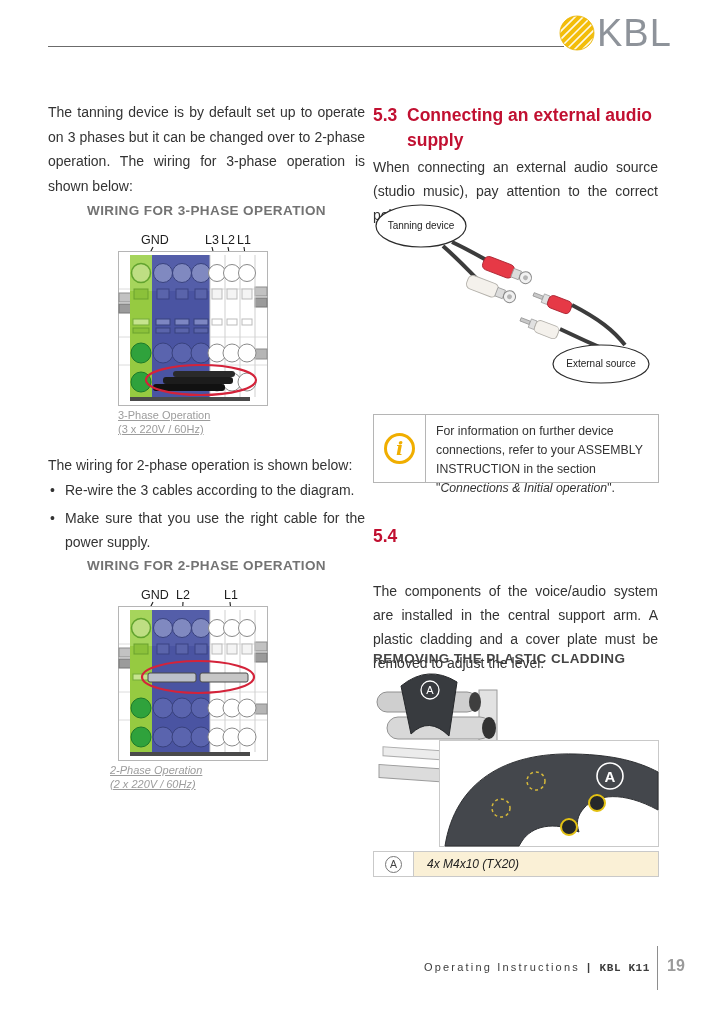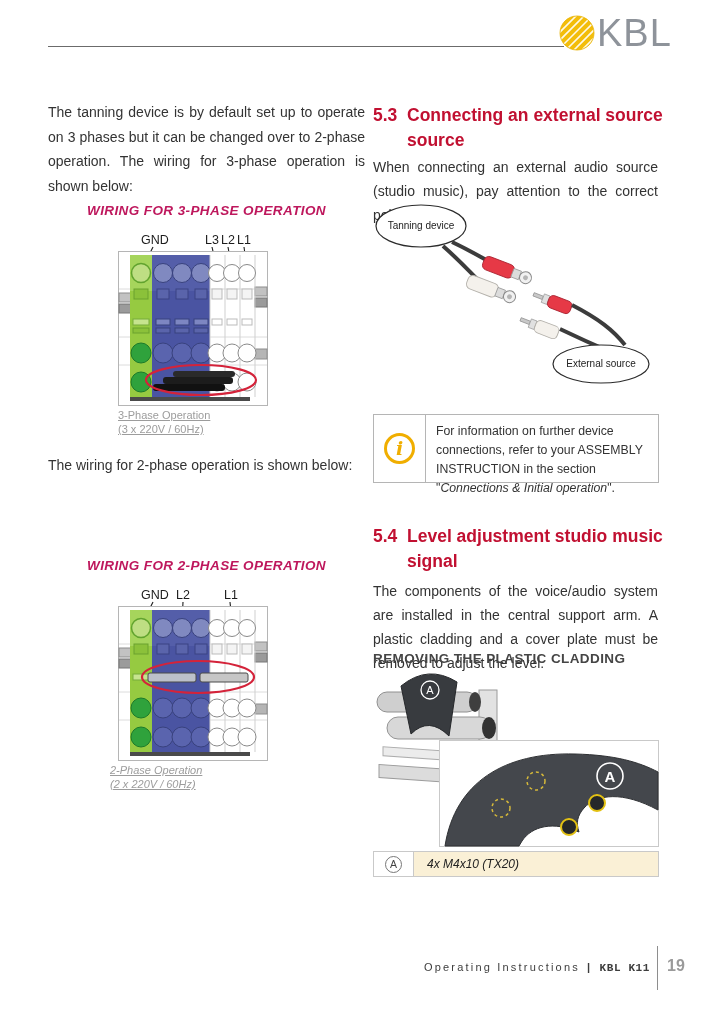--- a/index.html
+++ b/index.html
@@ -8,21 +8,21 @@
     position:relative; width:724px; height:1024px; background:#fff;
     font-family:"Liberation Sans","DejaVu Sans",sans-serif; color:#333;
     overflow:hidden;
   }
   
   .header-rule { position:absolute; left:48px; top:46px; width:516px; height:1px; background:#6b6b6b; }
   .logo { position:absolute; top:14px; left:558px; display:flex; align-items:center; }
   .logo-text { font-size:38px; color:#8e939a; letter-spacing:1px; line-height:1; margin-left:1px; }
   
   .body-par { position:absolute; width:317px; font-size:14px; line-height:24.5px; color:#333; text-align:justify; }
-  .col-heading { position:absolute; width:317px; text-align:center; font-size:13.5px; color:#be185d; letter-spacing:.4px;font-style:italic; }
+  .col-heading { position:absolute; width:317px; text-align:center; font-size:13.5px; color:#737373; letter-spacing:.4px; }
   .bullets { position:absolute; width:317px; list-style:none; }
   .bullets li { position:relative; padding-left:17px; font-size:14px; line-height:24.5px; text-align:justify; margin-bottom:3px; }
   .bullets li::before { content:"•"; position:absolute; left:2px; color:#333; }
   .fig-caption { position:absolute; font-size:11px; line-height:14px; color:#9c9c9c; text-decoration:underline; }
   
   .red-heading { position:absolute; width:290px; display:flex; font-size:17.5px; font-weight:bold; color:#c11031; line-height:25px; }
   .red-heading .h-num { width:34px; flex:none; }
   .red-heading .h-text { flex:1; }
   .rc-par { position:absolute; width:285px; font-size:14px; line-height:24px; color:#333; text-align:justify; }
   .rc-subhead { position:absolute; width:285px; font-size:13.5px; color:#454545; letter-spacing:.4px; }
@@ -159,20 +159,24 @@
     <ellipse cx="83" cy="149" rx="55" ry="15" fill="none" stroke="#d4233a" stroke-width="2.2"></ellipse>
     <rect x="12" y="166" width="120" height="4" fill="#4a4a4a"></rect>
   </svg>
 
   <div class="fig-caption" style="left:118px; top:408px;">
     <div>3-Phase Operation</div>
     <div>(3 x 220V / 60Hz)</div>
   </div>
 
   <p class="body-par" style="left:48px; top:453px;">The wiring for 2-phase operation is shown below:</p>
+  <ul class="bullets" style="left:48px; top:478px;">
+    <li>Re-wire the 3 cables according to the diagram.</li>
+    <li>Make sure that you use the right cable for the power supply.</li>
+  </ul>
 
   <h3 class="col-heading" style="left:48px; top:558px;">WIRING FOR 2-PHASE OPERATION</h3>
 
   <svg style="left:118px; top:586px;" width="150" height="175" viewBox="0 0 150 175">
     <text class="dlabel" x="23" y="13">GND</text>
     <line class="dline" x1="35" y1="16" x2="24" y2="38"></line>
     <text class="dlabel" x="58" y="13">L2</text>
     <line class="dline" x1="65" y1="16" x2="64" y2="36"></line>
     <text class="dlabel" x="106" y="13">L1</text>
     <line class="dline" x1="112" y1="16" x2="114" y2="36"></line>
@@ -231,21 +235,21 @@
     <rect x="12" y="166" width="120" height="4" fill="#4a4a4a"></rect>
   </svg>
 
   <div class="fig-caption" style="left:110px; top:763px;font-style:italic;">
     <div>2-Phase Operation</div>
     <div>(2 x 220V / 60Hz)</div>
   </div>
 
   <h2 class="red-heading" style="left:373px; top:103px;">
     <span class="h-num">5.3</span>
-    <span class="h-text">Connecting an external source source</span>
+    <span class="h-text">Connecting an external audio supply</span>
   </h2>
   <p class="rc-par" style="left:373px; top:155px;">When connecting an external audio source (studio music), pay attention to the correct polarity.</p>
 
   <svg style="left:373px; top:198px;" width="286" height="198" viewBox="0 0 286 198">
     <ellipse cx="48" cy="28" rx="45" ry="21" fill="#fff" stroke="#2b2b2b" stroke-width="1.2"></ellipse>
     <text class="oval-label" x="48" y="31" text-anchor="middle">Tanning device</text>
     <path d="M79,44 C96,52 104,57 117,64" stroke="#3c3c3c" stroke-width="4" fill="none"></path>
     <path d="M70,48 C86,62 94,71 104,81" stroke="#3c3c3c" stroke-width="4" fill="none"></path>
 
     <g transform="translate(113,57) rotate(21)">
@@ -283,21 +287,20 @@
     <div class="info-icon-cell">
       <div class="info-circle">
           <span class="info-i">i</span>
         </div>
     </div>
     <div class="info-text"><span>For information on  further device connections, refer to your ASSEMBLY INSTRUCTION in the section "</span><span class="it">Connections &amp; Initial operation</span><span>".</span></div>
   </div>
 
   <h2 class="red-heading" style="left:373px; top:524px;">
     <span class="h-num">5.4</span>
-    <span class="h-text">Level adjustment studio music signal</span>
   </h2>
   <p class="rc-par" style="left:373px; top:571px;margin-top:8px;">The components of the voice/audio system are installed in the central support arm. A plastic cladding and a cover plate must be removed to adjust the level.</p>
 
   <h3 class="rc-subhead" style="left:373px; top:651px;">REMOVING THE PLASTIC CLADDING</h3>
 
   <svg style="left:373px; top:670px;" width="286" height="178" viewBox="0 0 286 178">
 
     <g>
       <rect x="6" y="94" width="118" height="13" fill="#dcdcdc" stroke="#9c9c9c" transform="skewY(4)"></rect>
       <rect x="10" y="76" width="116" height="9" fill="#ececec" stroke="#adadad" transform="skewY(4)"></rect>

